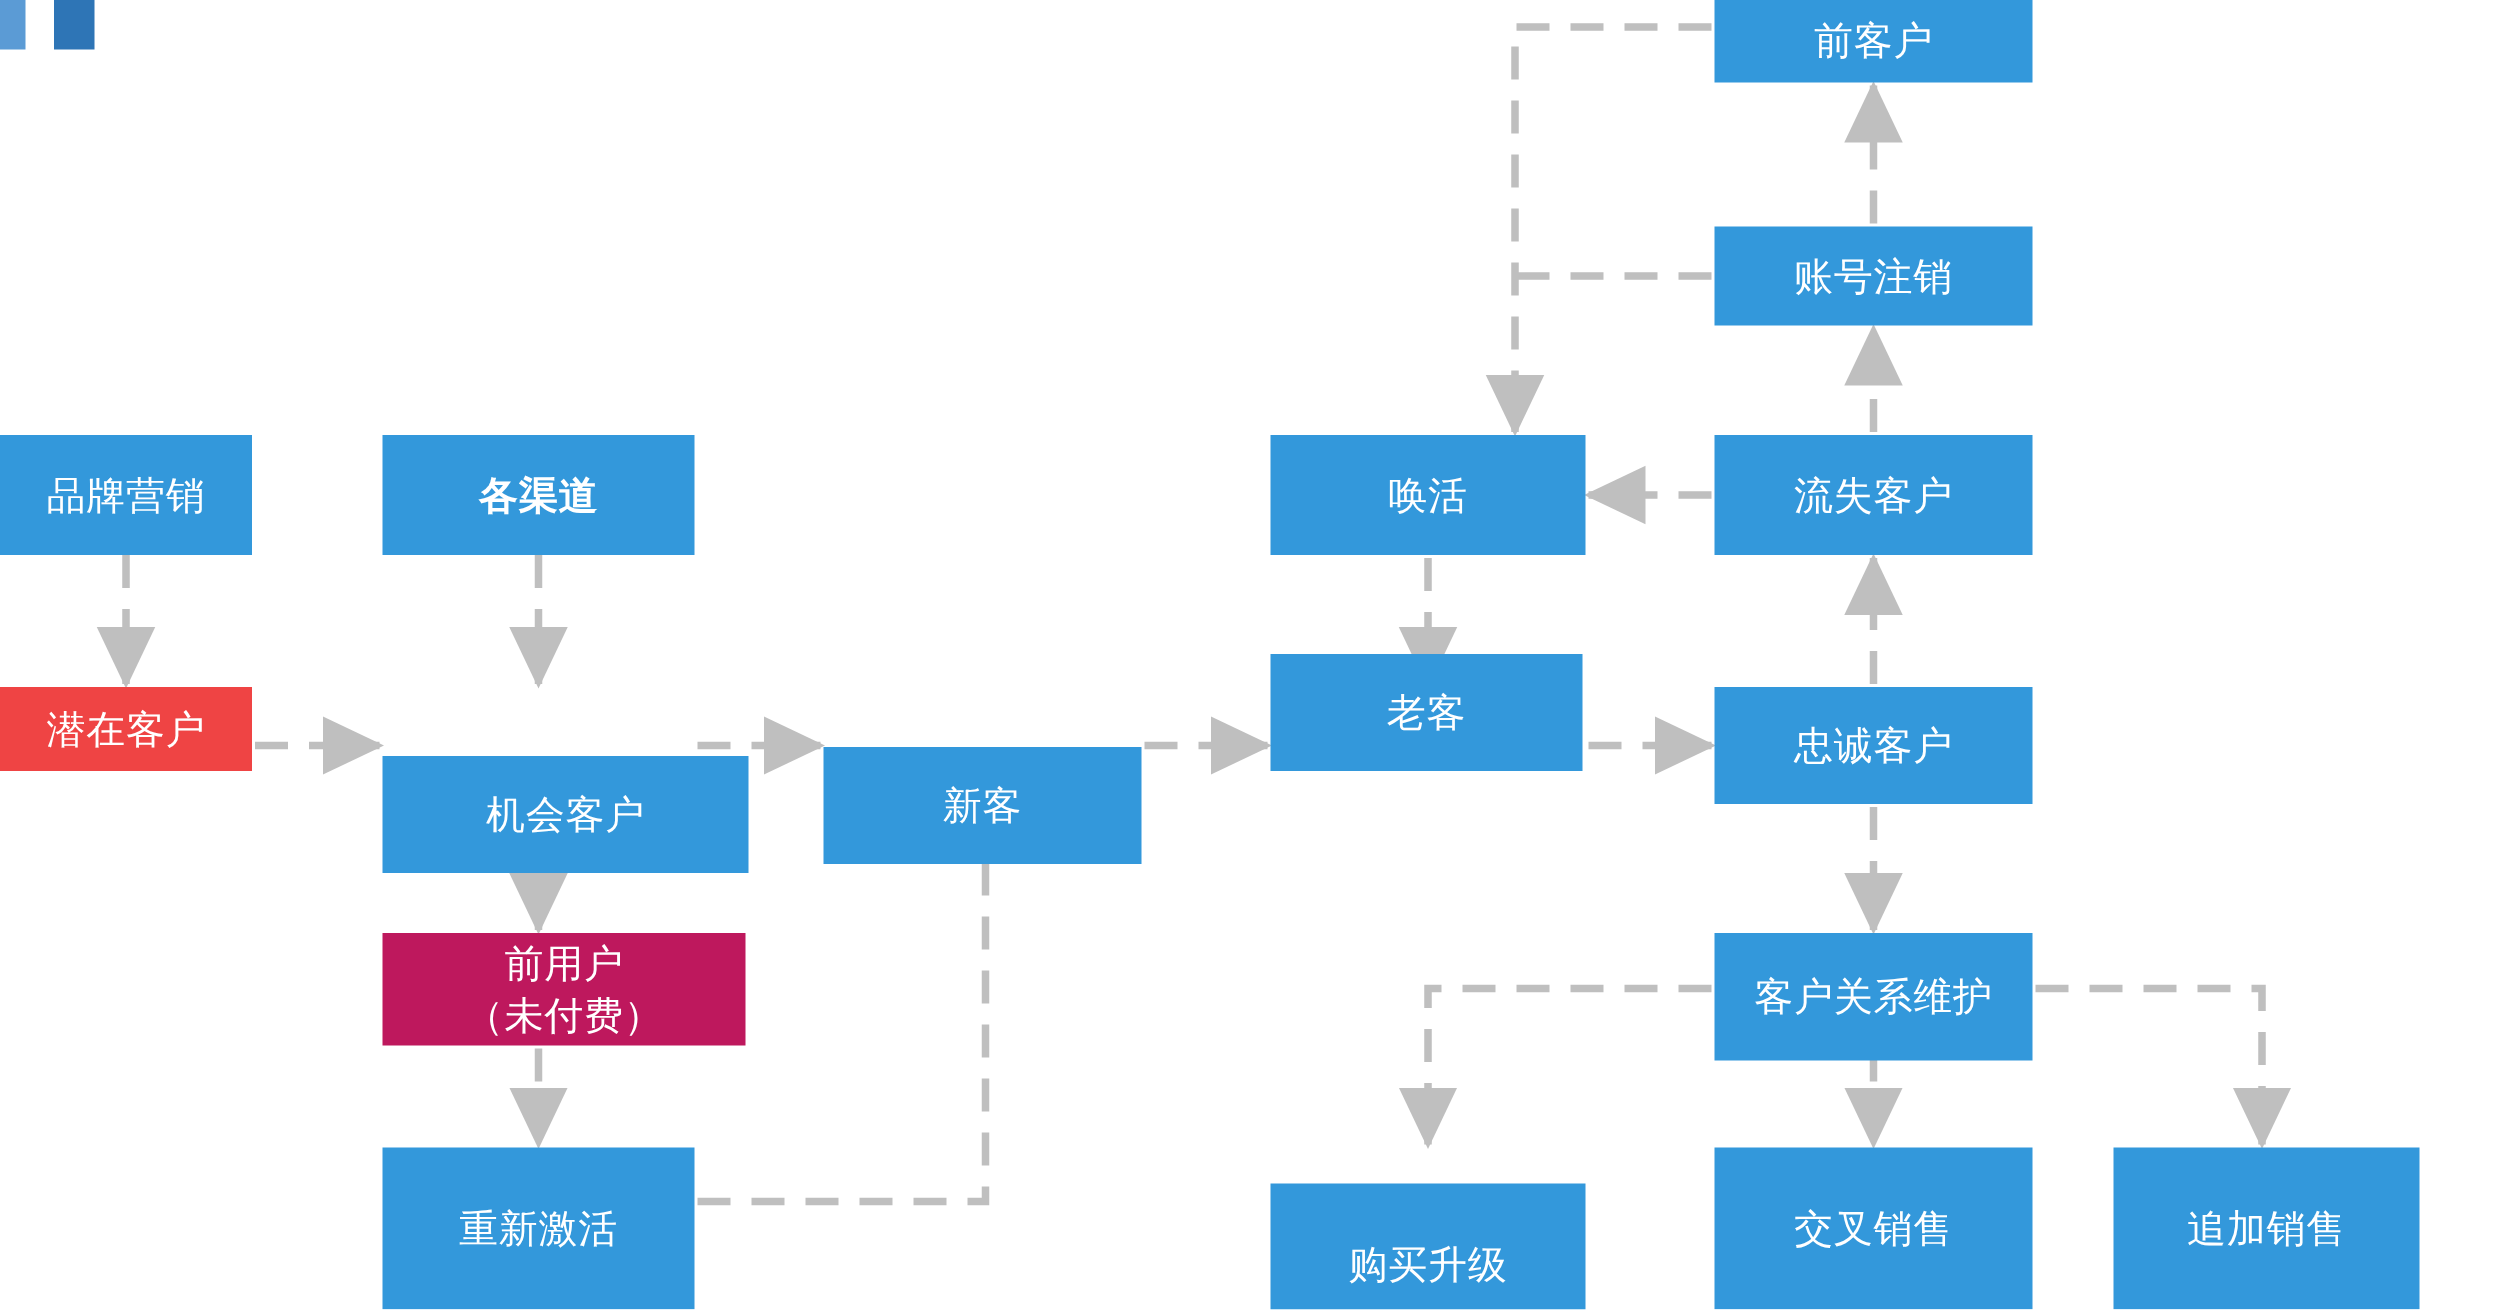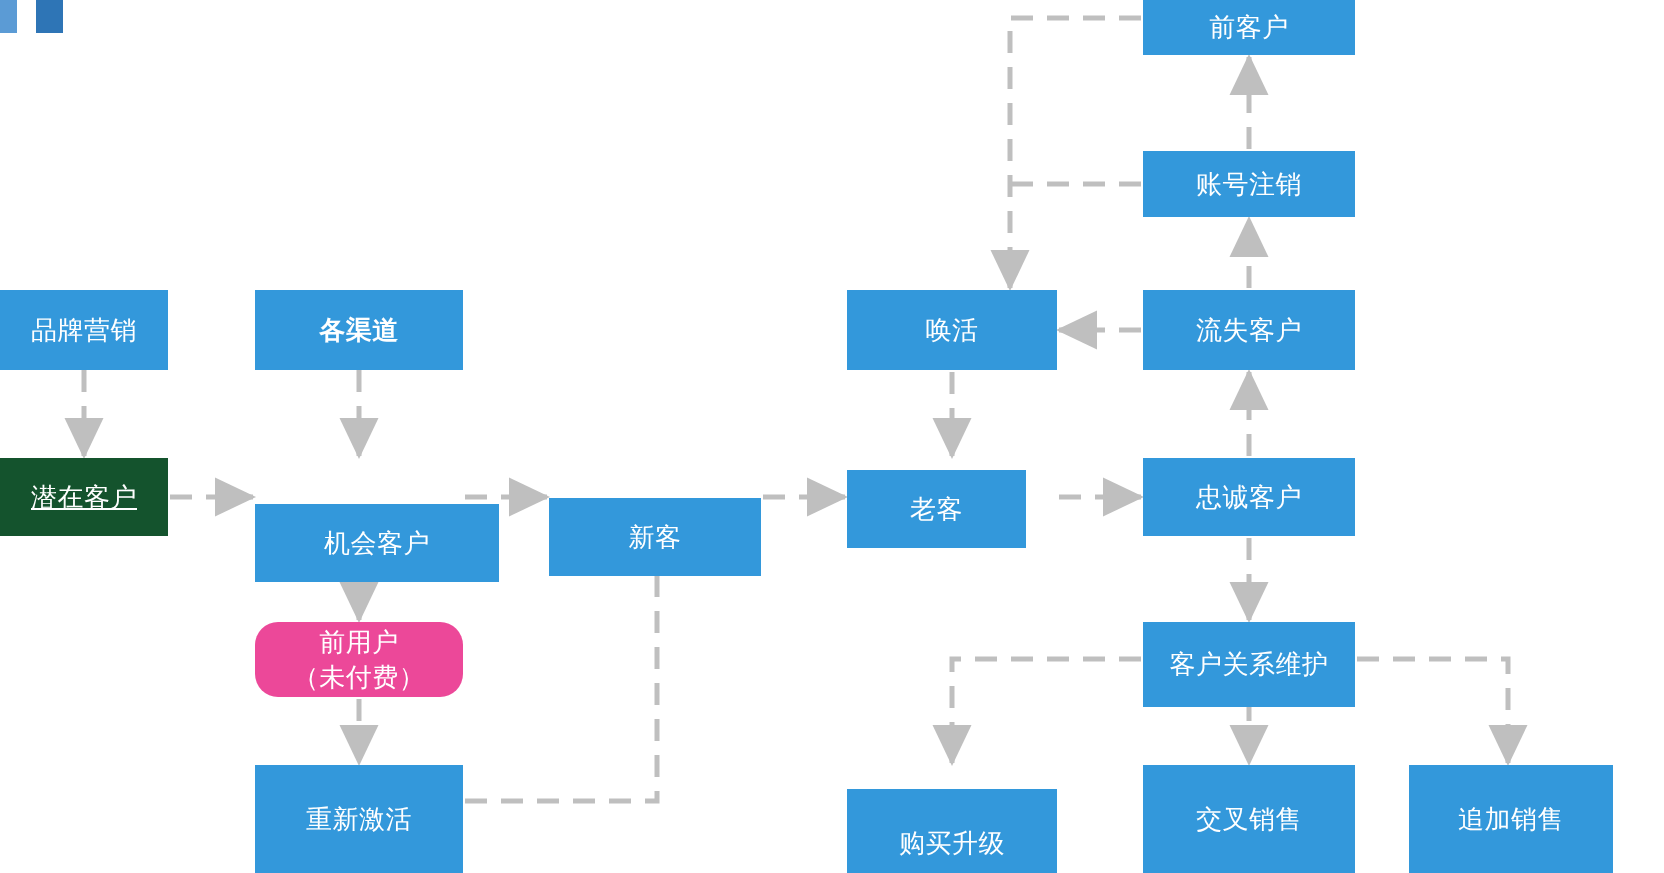--- a/index.html
+++ b/index.html
@@ -84,26 +84,26 @@
       <div class="accent-bar" style="left: 0px; top: 0px; width: 17px; height: 33px; background: rgb(91, 155, 213);"></div>
       <div class="accent-bar" style="left: 36px; top: 0px; width: 27px; height: 33px; background: rgb(46, 117, 182);"></div>
     </div>
   <div id="node-layer">
       <div class="node" style="left: 0px; top: 290px; width: 168px; height: 80px; background: rgb(51, 152, 219); color: rgb(255, 255, 255);">品牌营销</div>
       <div class="node" style="left: 255px; top: 290px; width: 208px; height: 80px; background: rgb(51, 152, 219); color: rgb(255, 255, 255); font-weight: bold;">各渠道</div>
       <div class="node" style="left: 1143px; top: 0px; width: 212px; height: 55px; background: rgb(51, 152, 219); color: rgb(255, 255, 255);">前客户</div>
       <div class="node" style="left: 1143px; top: 151px; width: 212px; height: 66px; background: rgb(51, 152, 219); color: rgb(255, 255, 255);">账号注销</div>
       <div class="node" style="left: 847px; top: 290px; width: 210px; height: 80px; background: rgb(51, 152, 219); color: rgb(255, 255, 255);">唤活</div>
       <div class="node" style="left: 1143px; top: 290px; width: 212px; height: 80px; background: rgb(51, 152, 219); color: rgb(255, 255, 255);">流失客户</div>
-      <div class="node" style="left: 0px; top: 458px; width: 168px; height: 78px; background: #14532d; color: rgb(255, 255, 255); text-decoration: underline;">潜在客户</div>
+      <div class="node" style="left: 0px; top: 458px; width: 168px; height: 56px; background: #ef4444; color: rgb(255, 255, 255);">潜在客户</div>
       <div class="node" style="left: 255px; top: 458px; width: 244px; height: 78px; background: rgb(51, 152, 219); color: rgb(255, 255, 255); margin-top: 46px;">机会客户</div>
       <div class="node" style="left: 549px; top: 458px; width: 212px; height: 78px; background: rgb(51, 152, 219); color: rgb(255, 255, 255); margin-top: 40px;">新客</div>
-      <div class="node" style="left: 847px; top: 470px; width: 179px; height: 78px; background: rgb(51, 152, 219); color: rgb(255, 255, 255);">老客</div>
+      <div class="node" style="left: 847px; top: 436px; width: 208px; height: 78px; background: rgb(51, 152, 219); color: rgb(255, 255, 255);">老客</div>
       <div class="node" style="left: 1143px; top: 458px; width: 212px; height: 78px; background: rgb(51, 152, 219); color: rgb(255, 255, 255);">忠诚客户</div>
-      <div class="node" style="left: 255px; top: 622px; width: 208px; height: 75px; background: #ec4899; color: rgb(255, 255, 255); border-radius: 23px;">前用户
+      <div class="node" style="left: 255px; top: 622px; width: 242px; height: 75px; background: #be185d; color: rgb(255, 255, 255);">前用户
 （未付费）</div>
       <div class="node" style="left: 1143px; top: 622px; width: 212px; height: 85px; background: rgb(51, 152, 219); color: rgb(255, 255, 255);">客户关系维护</div>
       <div class="node" style="left: 255px; top: 765px; width: 208px; height: 108px; background: rgb(51, 152, 219); color: rgb(255, 255, 255);">重新激活</div>
       <div class="node" style="left: 847px; top: 765px; width: 210px; height: 108px; background: rgb(51, 152, 219); color: rgb(255, 255, 255); margin-top: 24px;">购买升级</div>
       <div class="node" style="left: 1143px; top: 765px; width: 212px; height: 108px; background: rgb(51, 152, 219); color: rgb(255, 255, 255);">交叉销售</div>
       <div class="node" style="left: 1409px; top: 765px; width: 204px; height: 108px; background: rgb(51, 152, 219); color: rgb(255, 255, 255);">追加销售</div>
     </div>
 
 </div>
 

